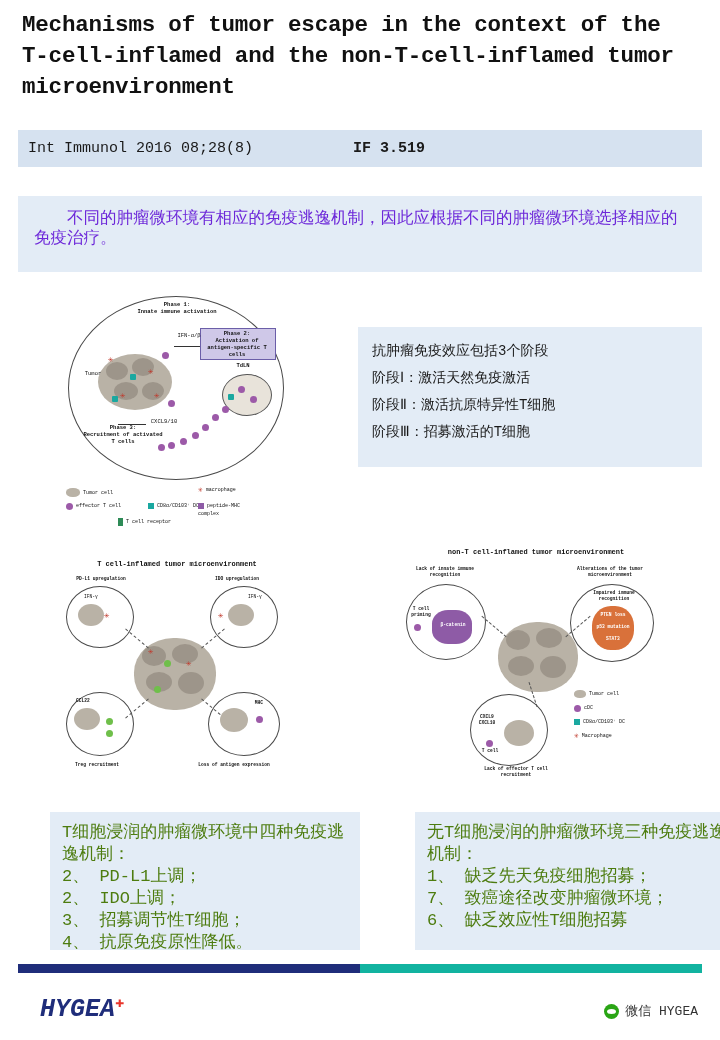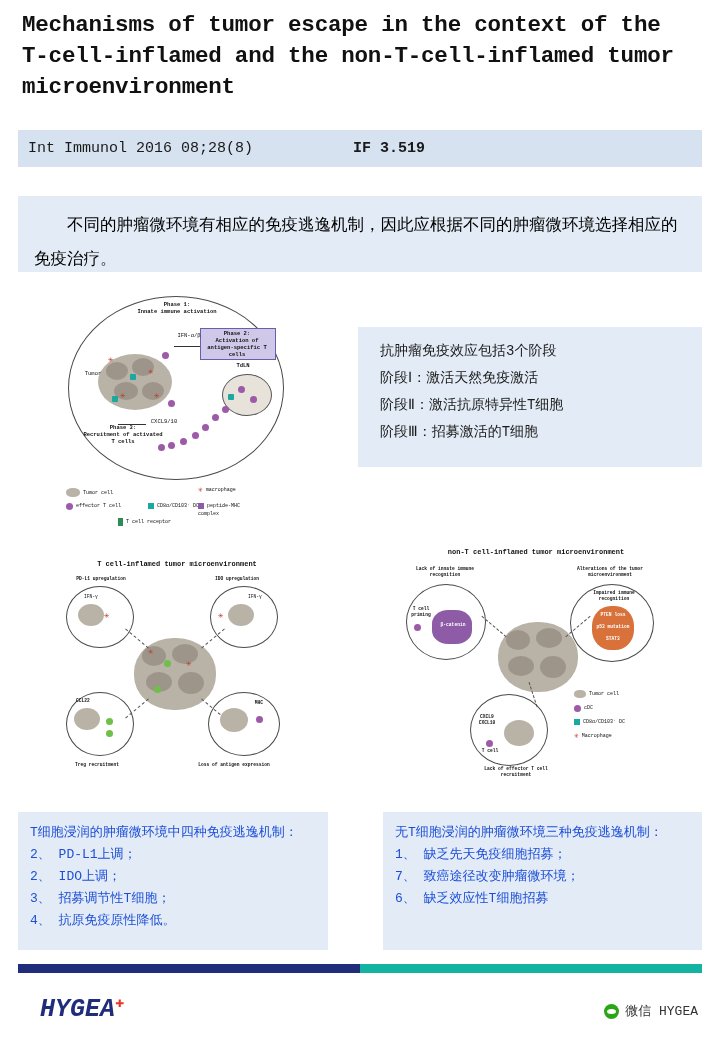--- a/index.html
+++ b/index.html
@@ -57,50 +57,51 @@
     left: 18px;
     top: 196px;
     width: 684px;
     height: 76px;
     background: #e3ecf6;
   }
   .summary-box p {
     margin: 0;
     padding: 13px 16px 0 16px;
     font-size: 16.5px;
-    line-height: 34px;
-    color: #000000;
+    line-height: 20px;
+    color: #6d28d9;
     text-indent: 33px;
   }
 
   
   .phases-box {
     position: absolute;
     left: 358px;
     top: 327px;
     width: 344px;
     height: 140px;
     background: #e3ecf6;
   }
   .phases-box .line {
     font-size: 14px;
     color: #1a1a1a;
     margin: 0;
-    padding: 0 0 0 22px;
+    padding: 0 0 0 14px;
     line-height: 27px;
   }
   .phases-box .line:first-child { padding-top: 11px; }
 
   
   .txtbox {
     position: absolute;
     background: #e3ecf6;
-    font-size: 13px;
-    color: #1d4ed8;
+    font-size: 17px;
+    color: #4d7c0f;
     line-height: 22px;
+    margin-left: 32px;
   }
   .txtbox .l {
     margin: 0;
     padding: 0 0 0 12px;
   }
   .txtbox .l:first-child { padding-top: 10px; }
   #box-left  { left: 18px;  top: 812px; width: 310px; height: 138px; }
   #box-right { left: 383px; top: 812px; width: 319px; height: 138px; }
 
   

